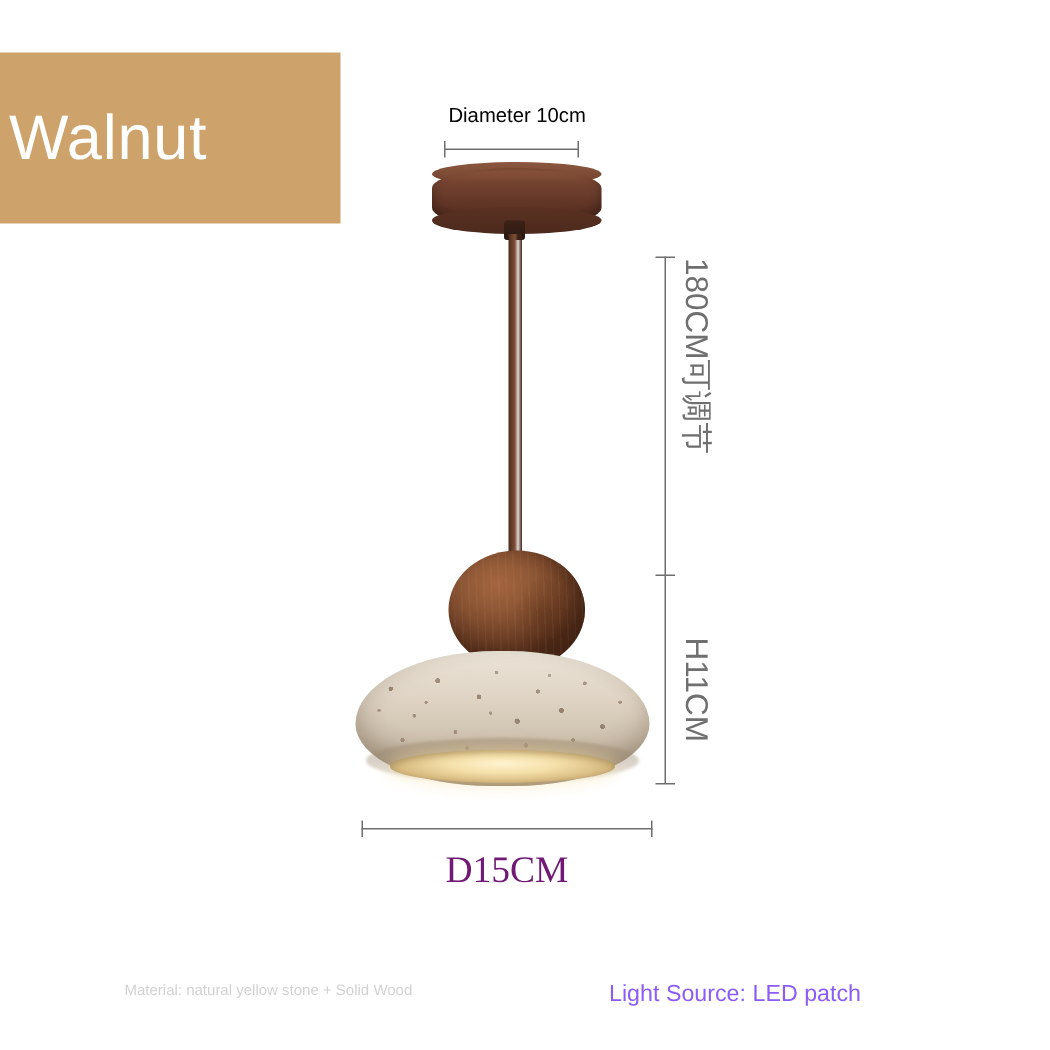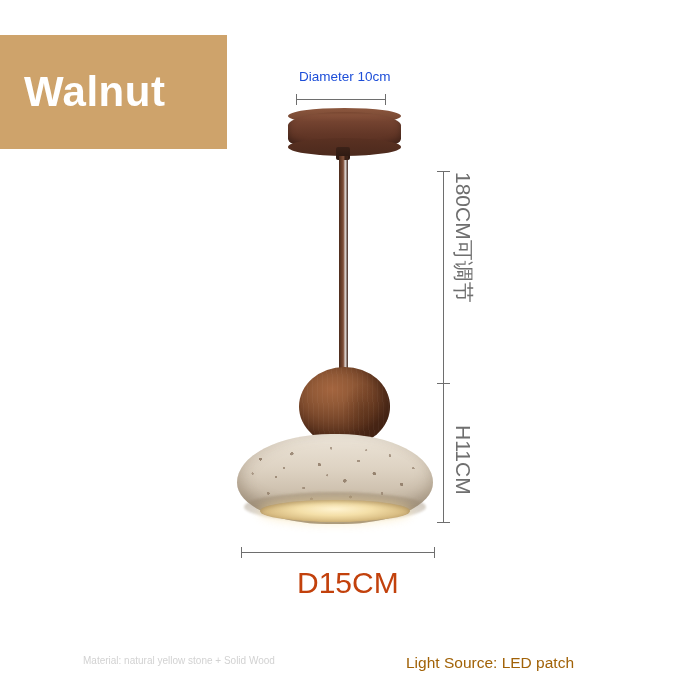--- a/index.html
+++ b/index.html
@@ -25,26 +25,25 @@
     top: 35px;
     width: 227px;
     height: 114px;
     background: #cea36b;
     display: flex;
     align-items: center;
   }
   .banner-label {
     color: #ffffff;
     font-size: 42px;
-    font-weight: 700;
+    font-weight: 400;
     letter-spacing: 0.5px;
     padding-left: 6px;
     line-height: 1;
     white-space: nowrap;
-    margin-left: 18px;
   }
 
   
   .canopy {
     position: absolute;
     left: 288px;
     top: 112px;
     width: 113px;
     height: 40px;
     border-radius: 50% / 34%;
@@ -220,21 +219,21 @@
     background: #6e6e6e;
   }
   .dim-cap-h {   
     position: absolute;
     width: 13px;
     height: 1px;
     background: #6e6e6e;
   }
   .dim-text {
     position: absolute;
-    color: #1d4ed8;
+    color: #000000;
     white-space: nowrap;
     line-height: 1;
   }
   .dim-text-v {
     position: absolute;
     color: #6f6f6f;
     white-space: nowrap;
     line-height: 1;
     transform-origin: left top;
     transform: rotate(90deg);
@@ -247,21 +246,21 @@
     top: 655px;
     font-size: 10px;
     color: #d2d2d2;
     white-space: nowrap;
   }
   .footer-source {
     position: absolute;
     left: 406px;
     top: 654px;
     font-size: 15.5px;
-    color: #a16207;
+    color: #8b5cf6;
     white-space: nowrap;
   }
 </style>
 </head>
 <body>
 
 <div id="page">
 
   <div class="banner">
     <span class="banner-label">Walnut</span>
@@ -294,18 +293,18 @@
   <div class="dim-cap-h" style="left:437px; top:383px;"></div>
   <div class="dim-text-v" style="left:474px; top:172px; font-size:21px;">180CM可调节</div>
 
   <div class="dim-line-v" style="left:443px; top:383px; height:139px;"></div>
   <div class="dim-cap-h" style="left:437px; top:522px;"></div>
   <div class="dim-text-v" style="left:474px; top:425px; font-size:21px;">H11CM</div>
 
   <div class="dim-line-h" style="left:241px; top:552px; width:194px;"></div>
   <div class="dim-cap-v" style="left:241px; top:547px;"></div>
   <div class="dim-cap-v" style="left:434px; top:547px;"></div>
-  <div class="dim-text" style="left:297px; top:568px; font-size:30px; color:#c2410c;">D15CM</div>
+  <div class="dim-text" style="left:297px; top:568px; font-size:25px; color:#701a75;font-family:Liberation Serif, serif;">D15CM</div>
 
   <div class="footer-material">Material: natural yellow stone + Solid Wood</div>
   <div class="footer-source">Light Source: LED patch</div>
 
 </div>
 
 </body></html>

